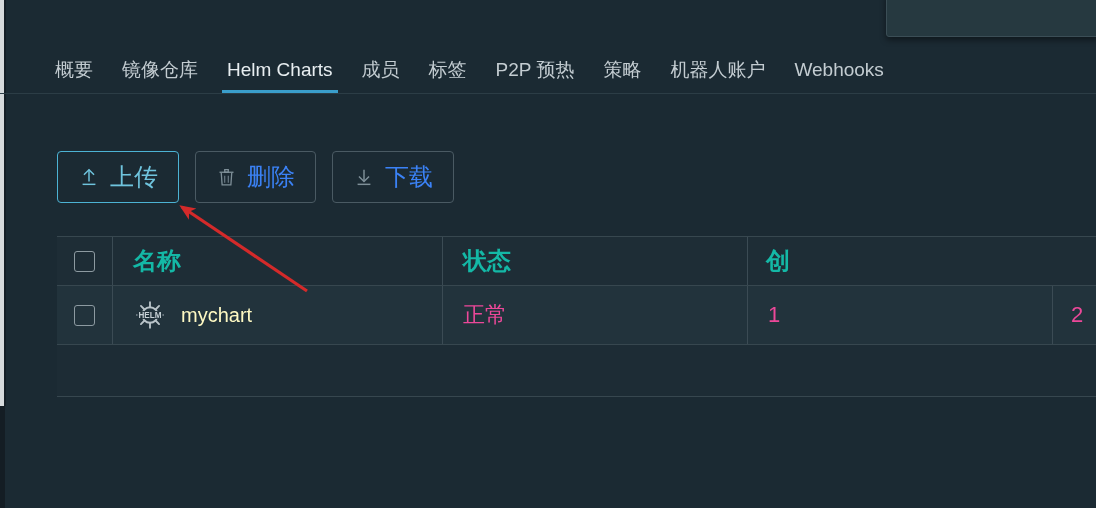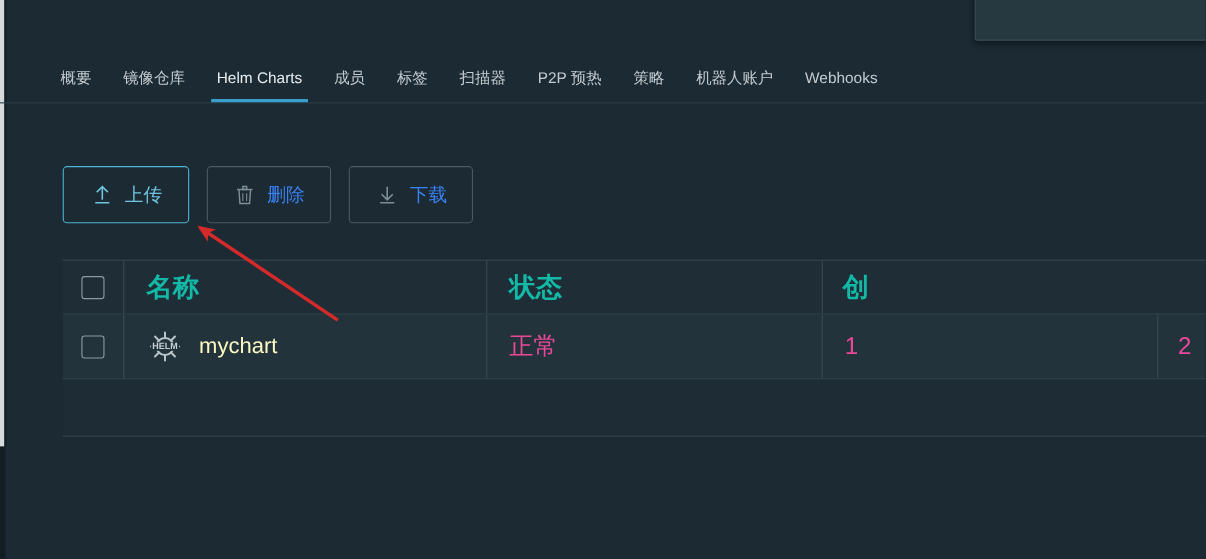--- a/index.html
+++ b/index.html
@@ -45,21 +45,21 @@
     border-bottom: 1px solid #2c3d46;
     display: flex;
     align-items: center;
     padding-left: 55px;
     overflow: hidden;
     white-space: nowrap;
   }
   .tab {
     position: relative;
     color: #c3ccd1;
-    font-size: 14px;
+    font-size: 19px;
     line-height: 48px;
     height: 48px;
     margin-right: 29px;
     cursor: pointer;
     flex: 0 0 auto;
   }
   .tab.active { color: #e8eef1; }
   .tab.active::after {
     content: "";
     position: absolute; left: -5px; right: -5px; bottom: 0;
@@ -70,21 +70,21 @@
   
   .actions {
     position: absolute; left: 57px; top: 151px;
     display: flex; gap: 16px;
   }
   .btn {
     height: 52px;
     border-radius: 4px;
     display: flex; align-items: center; justify-content: center;
     gap: 10px;
-    font-size: 17px;
+    font-size: 24px;
     background: transparent;
     padding: 0 20px;
     cursor: pointer;
     user-select: none;
   }
   .btn-primary {
     border: 1px solid #4cb3d4;
     color: #6fc4de;
     min-width: 115px;
   }
@@ -158,21 +158,20 @@
   <div class="left-rail-below"></div>
 
   <div class="top-panel"></div>
 
   <div class="tabbar">
     <div class="tab"><span>概要</span></div>
     <div class="tab"><span>镜像仓库</span></div>
     <div class="tab active"><span>Helm Charts</span></div>
     <div class="tab"><span>成员</span></div>
     <div class="tab"><span>标签</span></div>
-    <div class="tab"><span>扫描器</span></div>
     <div class="tab"><span>P2P 预热</span></div>
     <div class="tab"><span>策略</span></div>
     <div class="tab"><span>机器人账户</span></div>
     <div class="tab"><span>Webhooks</span></div>
   </div>
 
   <div class="actions">
 
     <div class="btn btn-primary">
       <span class="ico">

